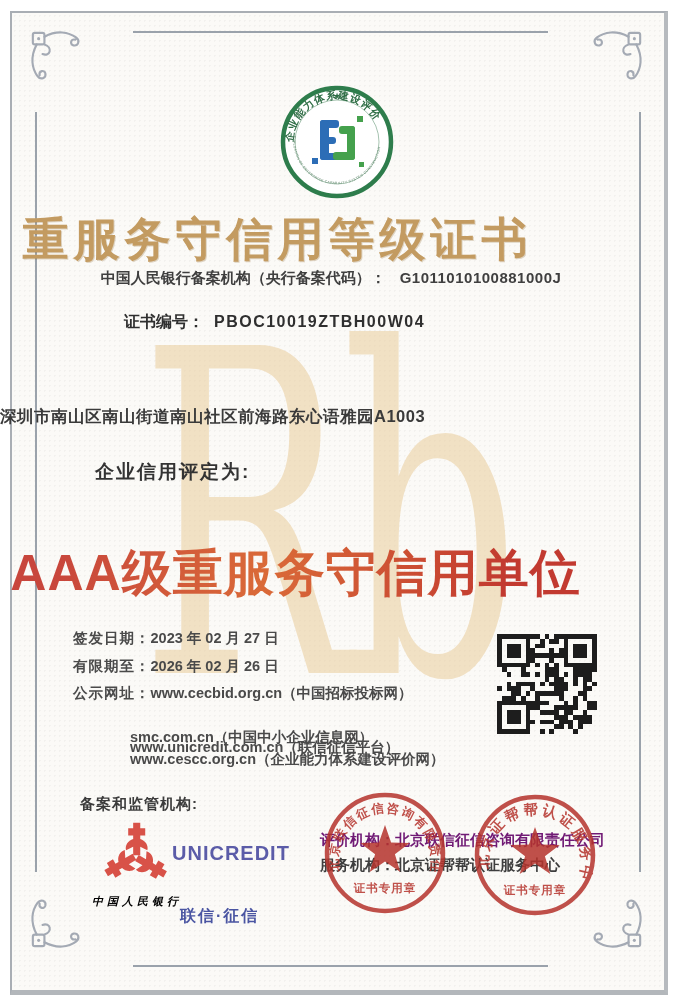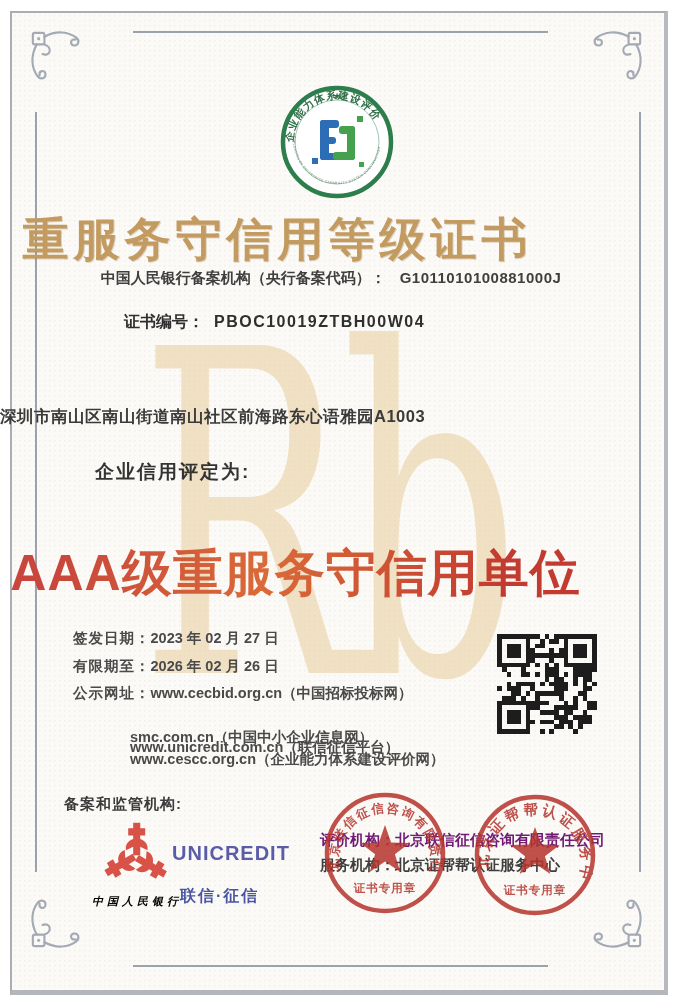--- a/index.html
+++ b/index.html
@@ -57,26 +57,26 @@
   .dline{position:absolute;font-size:14.5px;font-weight:600;color:#4a4a4a;white-space:nowrap;z-index:2;}
   .dline .lab{letter-spacing:1px;}
   #dl1{left:73px;top:629px;} #dl2{left:73px;top:657px;} #dl3{left:73px;top:684px;}
   #dl4{left:130px;top:706px;margin-top:32px;} #dl5{left:130px;top:728px;} #dl6{left:130px;top:750px;}
 
   
   #qrbox{left:497px;top:634px;width:100px;height:100px;}
   #qrcaption{left:472px;top:750px;width:150px;text-align:center;font-size:14.5px;font-weight:bold;color:#3a3a3a;letter-spacing:1px;}
 
   
-  #regulators{left:64px;top:795px;font-size:15px;font-weight:bold;color:#3c3c3c;letter-spacing:1px;}
+  #regulators{left:80px;top:795px;font-size:15px;font-weight:bold;color:#3c3c3c;letter-spacing:1px;}
   #pboc-logo{left:96px;top:817px;width:80px;height:78px;}
   #pboc-name{left:78px;top:894px;width:118px;text-align:center;font-size:11px;font-weight:bold;
              color:#000000;letter-spacing:4px;font-style:italic;white-space:nowrap;}
   #uc-en{left:172px;top:842px;font-size:20px;font-weight:bold;color:#5b5ca8;letter-spacing:1px;}
-  #uc-cn{left:180px;top:886px;font-size:16px;font-weight:bold;color:#4a55a2;letter-spacing:2px;}
+  #uc-cn{left:180px;top:906px;font-size:16px;font-weight:bold;color:#4a55a2;letter-spacing:2px;}
   #evalLine{left:320px;top:831px;font-size:15px;font-weight:bold;color:#701a75;white-space:nowrap;}
   #servLine{left:320px;top:856px;font-size:15px;font-weight:bold;color:#3e3e3e;white-space:nowrap;}
   .seal{position:absolute;width:130px;height:130px;z-index:3;opacity:.85;}
   #seal1{left:320px;top:788px;}
   #seal2{left:470px;top:790px;}
 </style>
 </head>
 <body>
 
 <div id="page">

